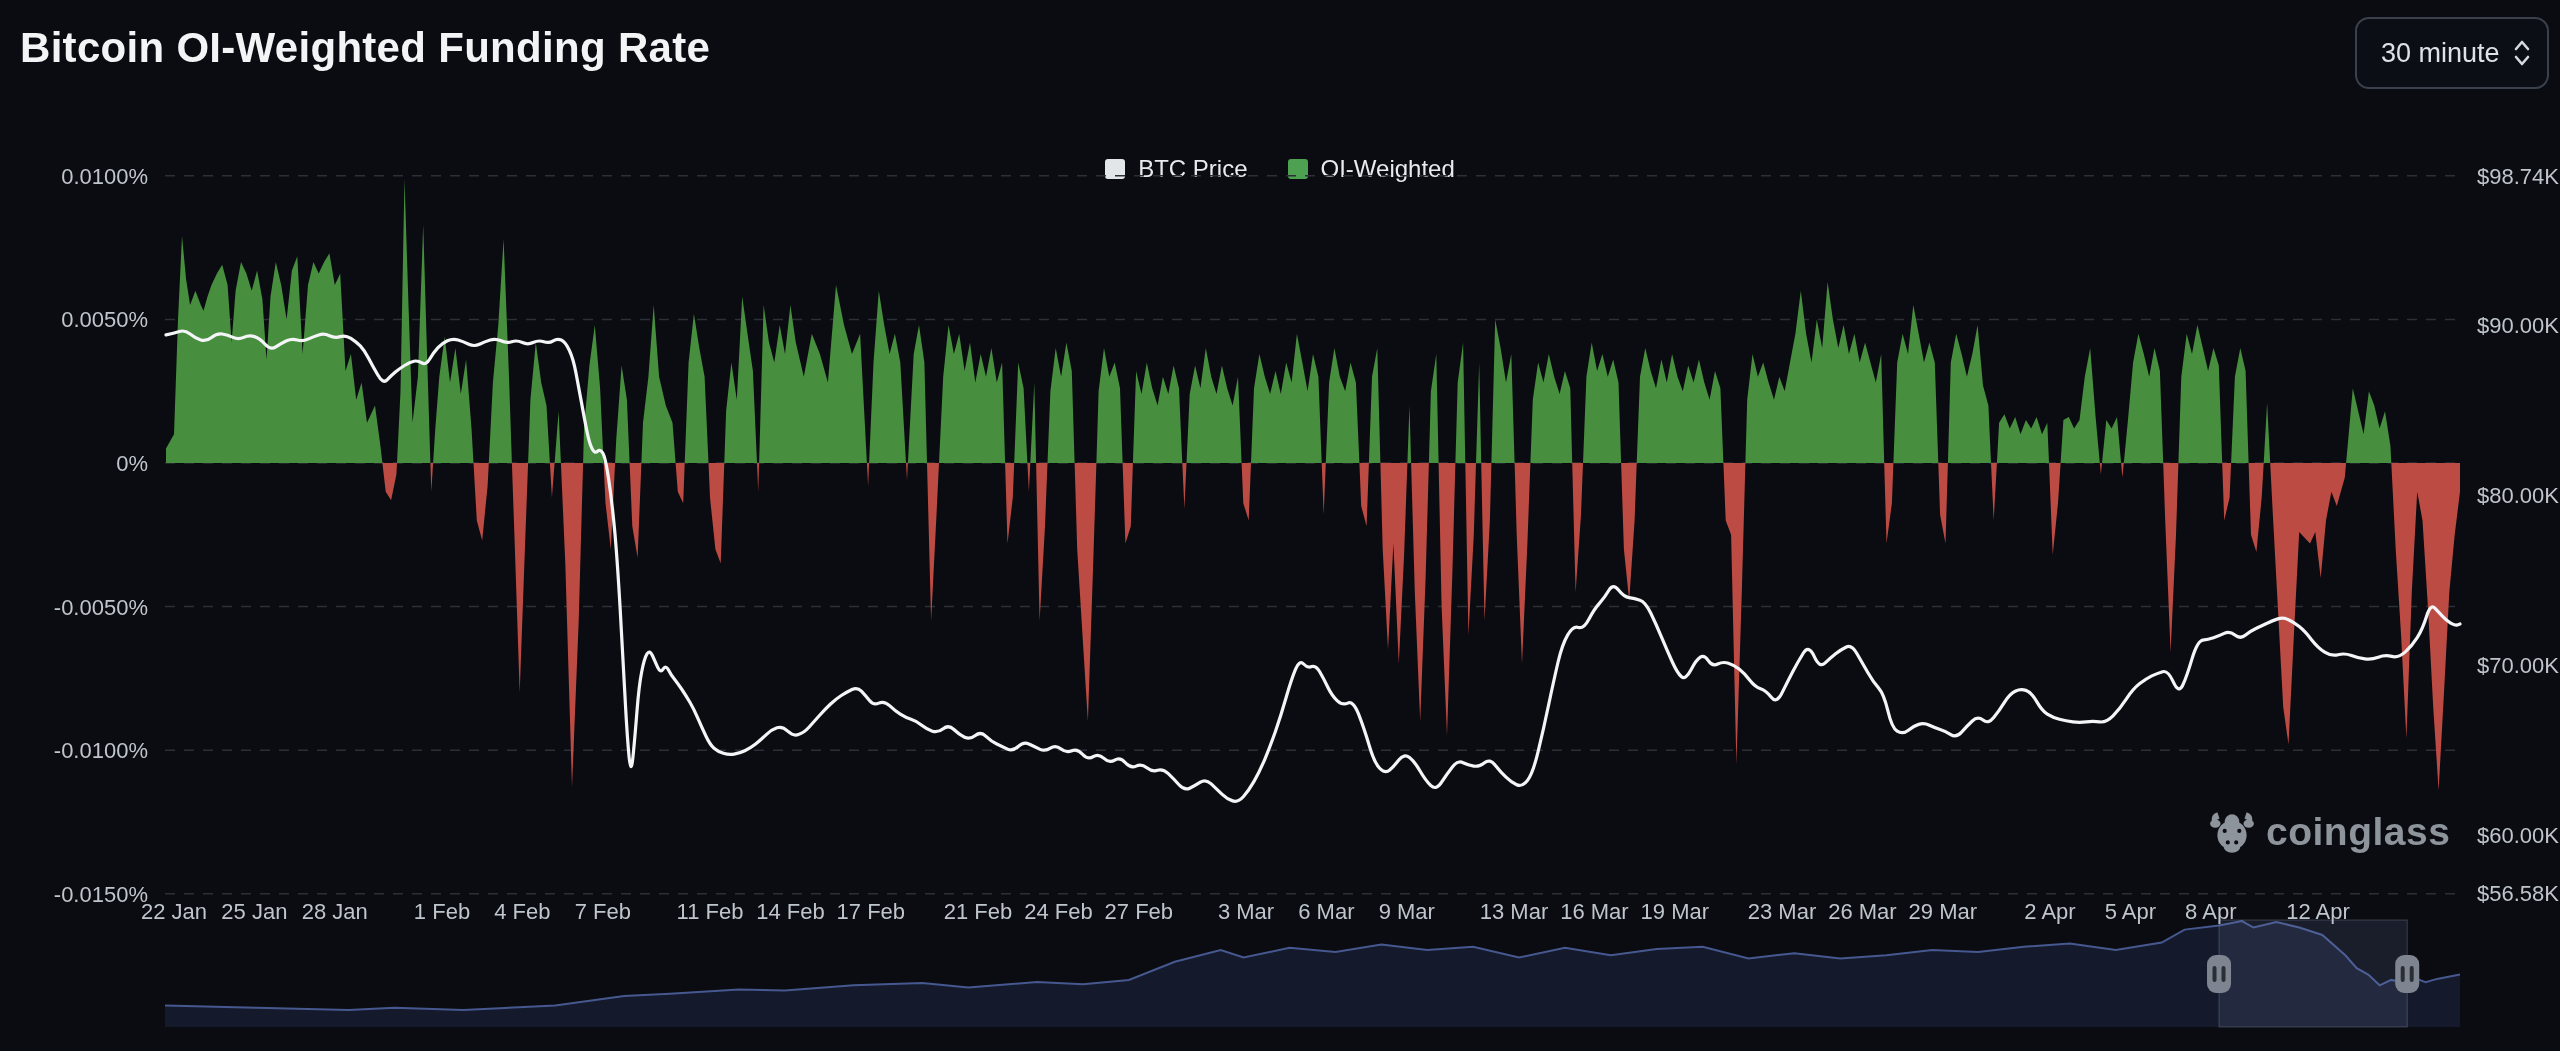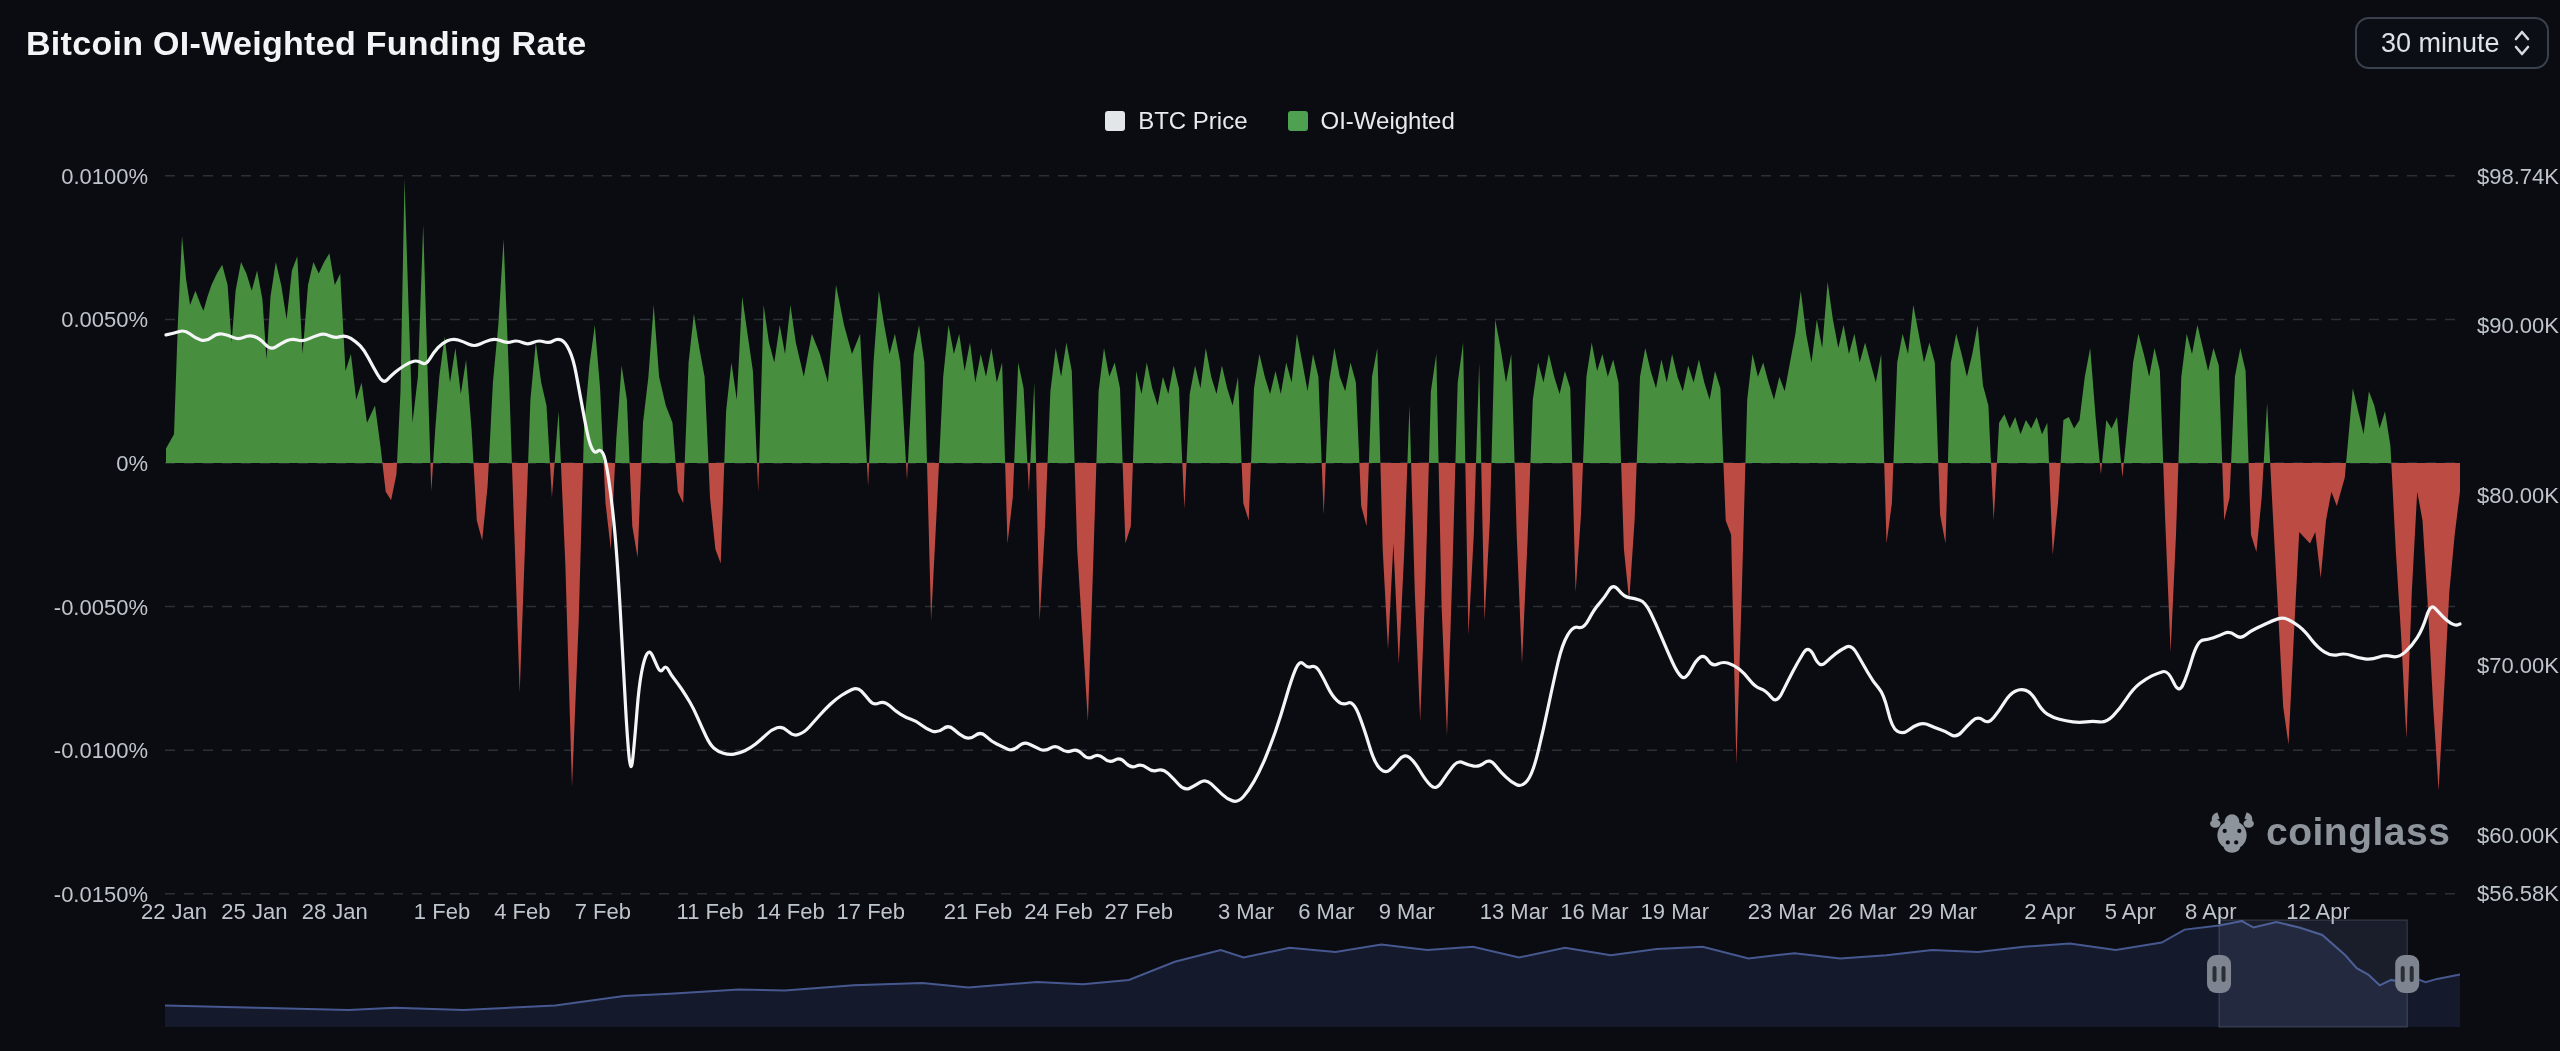--- a/index.html
+++ b/index.html
@@ -1,23 +1,23 @@
 <!DOCTYPE html>
 <html><head>
 <meta charset="utf-8">
 <style>
   html,body{margin:0;padding:0;}
   body{width:2560px;height:1051px;background:#0a0c11;position:relative;overflow:hidden;
        font-family:"Liberation Sans",sans-serif;}
-  .title{position:absolute;left:26px;top:24px;font-size:34px;font-weight:700;color:#f2f4f6;letter-spacing:.3px;}
-  .tf{position:absolute;left:2355px;top:17px;width:194px;height:52px;border:2px solid #3a414d;border-radius:14px;
+  .title{position:absolute;left:20px;top:24px;font-size:42px;font-weight:700;color:#f2f4f6;letter-spacing:.3px;}
+  .tf{position:absolute;left:2355px;top:17px;width:194px;height:72px;border:2px solid #3a414d;border-radius:14px;
       display:flex;align-items:center;justify-content:space-between;padding:0 14px 0 24px;box-sizing:border-box;
       color:#dde2e8;font-size:27px;background:#0b0e14;cursor:pointer;}
   .legend{position:absolute;top:107px;left:0;width:2560px;display:flex;justify-content:center;gap:40px;align-items:center;}
-  .legend .item{display:flex;align-items:center;gap:13px;color:#e8ebee;font-size:24px;cursor:pointer;}
+  .legend .item{display:flex;align-items:center;gap:13px;color:#e8ebee;font-size:24px;cursor:pointer;margin-top:48px;}
   .sw{width:20px;height:20px;border-radius:3px;display:inline-block;}
   #chart{position:absolute;left:0;top:0;}
   .watermark{position:absolute;left:2208px;top:808px;display:flex;align-items:center;gap:10px;
              color:#8e949b;font-size:39px;font-weight:700;letter-spacing:.5px;z-index:2;}
 </style>
 </head>
 <body>
 
 <div>
   <div class="title">Bitcoin OI-Weighted Funding Rate</div>

